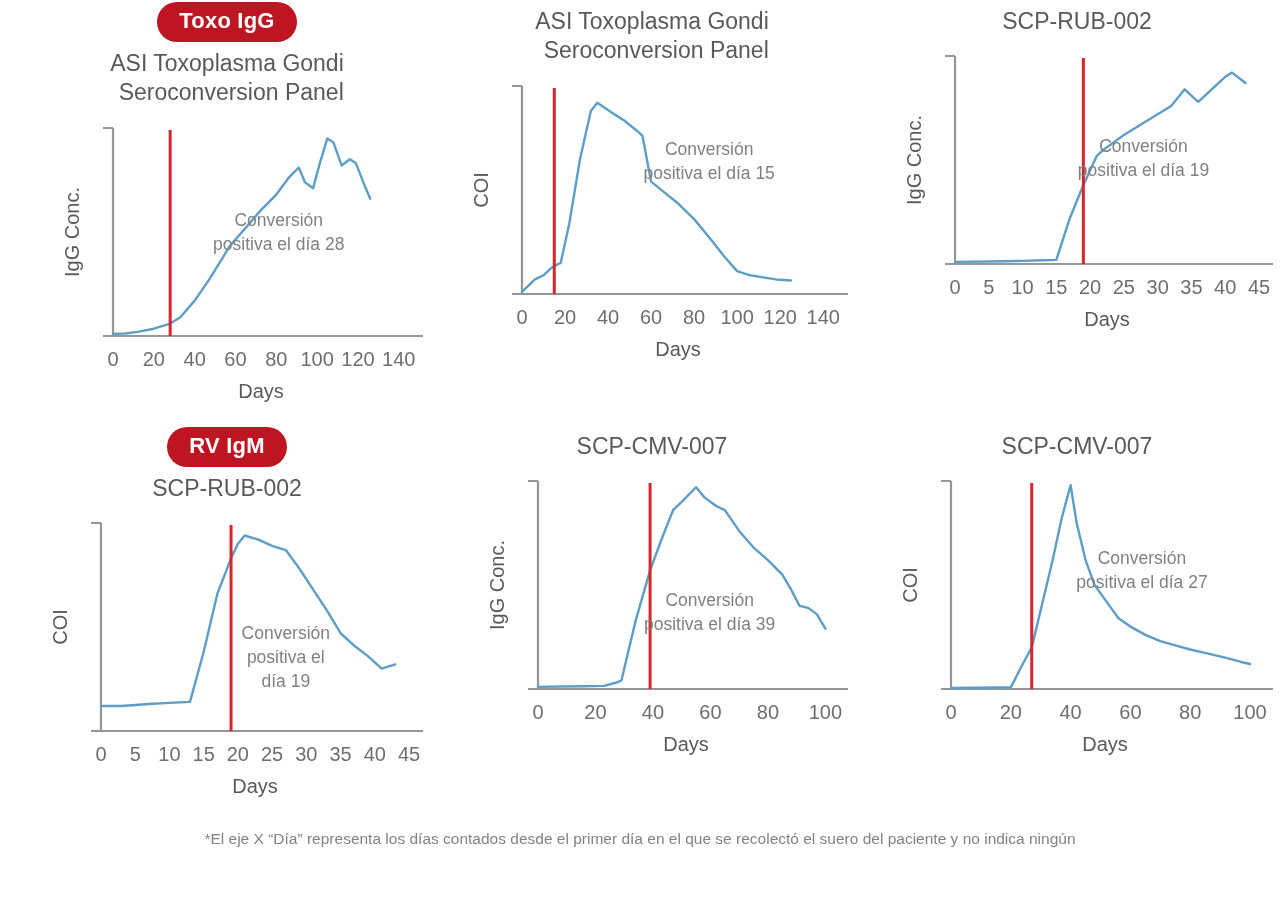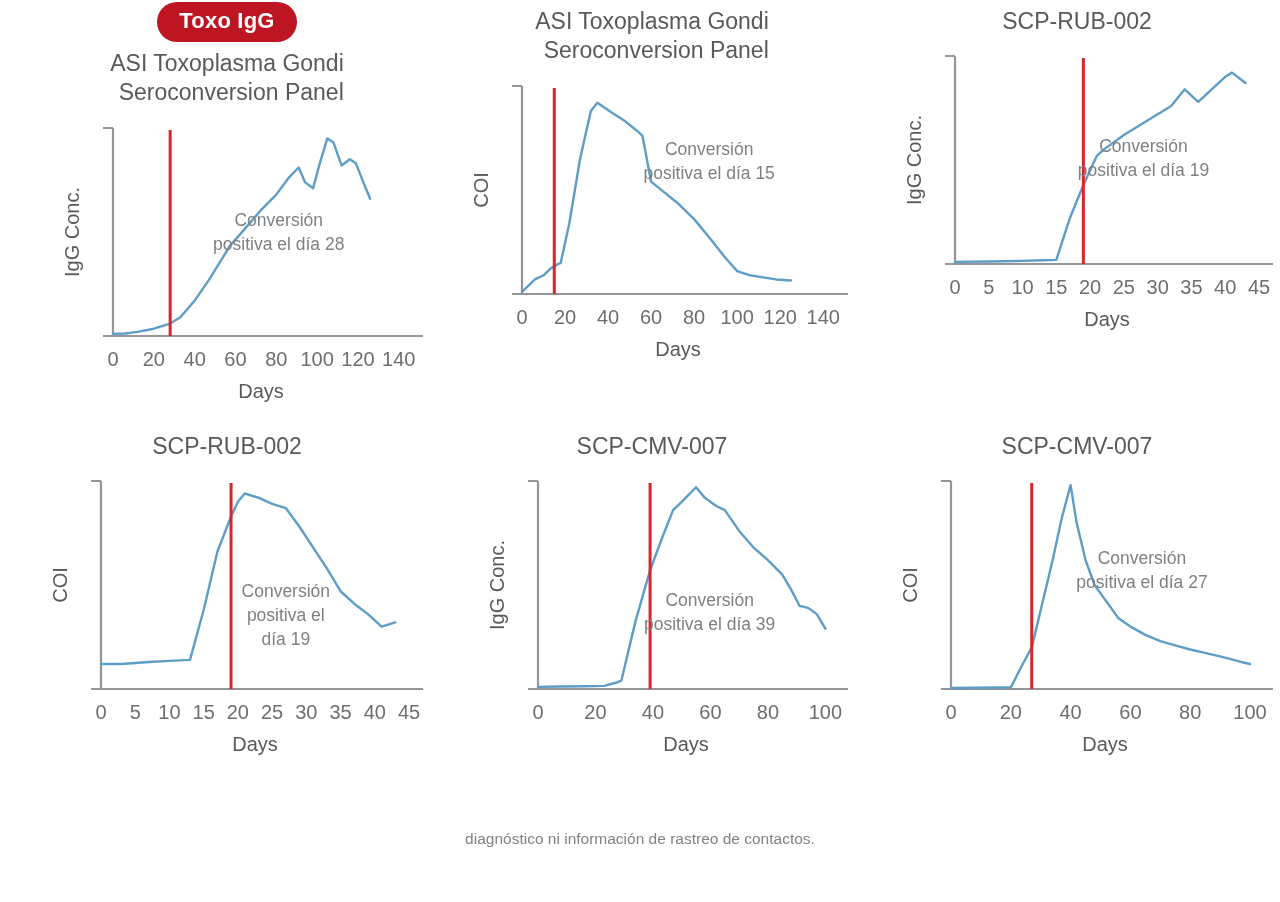--- a/index.html
+++ b/index.html
@@ -121,20 +121,21 @@
             <text x="382" y="252" text-anchor="middle" class="tick">45</text>
             <text x="44" y="118" text-anchor="middle" class="ylab" transform="rotate(-90 44 118)">IgG Conc.</text>
             <text x="230" y="284" text-anchor="middle" class="ylab">Days</text>
             <text x="266.48" y="109.68" text-anchor="middle" class="note">Conversión</text>
             <text x="266.48" y="133.68" text-anchor="middle" class="note">positiva el día 19</text>
           </svg>
         </div>
     </div>
 
     <div class="panel">
+      <div class="badge">RV IgM</div>
       <div class="subtitle">SCP-RUB-002</div>
       <div class="plotwrap">
           <svg class="plot" width="400" height="300" viewBox="0 0 400 300">
             <path d="M 64 14 L 74 14 M 74 14 L 74 222" stroke="#939598" stroke-width="2.2" fill="none"></path>
             <line x1="64" y1="222" x2="396" y2="222" stroke="#939598" stroke-width="2.2"></line>
             <path d="M 74.00 197.04 L 94.53 197.04 L 121.91 194.96 L 142.44 193.92 L 162.98 192.88 L 176.67 142.96 L 190.36 84.72 L 204.04 49.36 L 210.89 34.80 L 217.73 26.48 L 231.42 30.64 L 245.11 36.88 L 258.80 41.04 L 272.49 59.76 L 286.18 80.56 L 299.87 101.36 L 313.56 124.24 L 327.24 136.72 L 340.93 147.12 L 354.62 159.60 L 368.31 155.44" fill="none" stroke="#5e9dc6" stroke-width="2.4" stroke-linejoin="round" stroke-linecap="round"></path>
             <line x1="204.04444444444445" y1="16" x2="204.04444444444445" y2="222" stroke="#d7262b" stroke-width="3"></line>
             <text x="74" y="252" text-anchor="middle" class="tick">0</text>
             <text x="108.22222222222223" y="252" text-anchor="middle" class="tick">5</text>
             <text x="142.44444444444446" y="252" text-anchor="middle" class="tick">10</text>
@@ -194,16 +195,16 @@
             <text x="228" y="284" text-anchor="middle" class="ylab">Days</text>
             <text x="264.96000000000004" y="97.2" text-anchor="middle" class="note">Conversión</text>
             <text x="264.96000000000004" y="121.2" text-anchor="middle" class="note">positiva el día 27</text>
           </svg>
         </div>
     </div>
 
   </div>
 
   <div class="footnote">
-    <span class="l2">diagnóstico ni información de rastreo de contactos.</span>
+    <span>*El eje X  “Día”  representa los días contados desde el primer día en el que se recolectó el suero del paciente y no indica ningún</span>
   </div>
 
 </div>
 
 </body></html>

